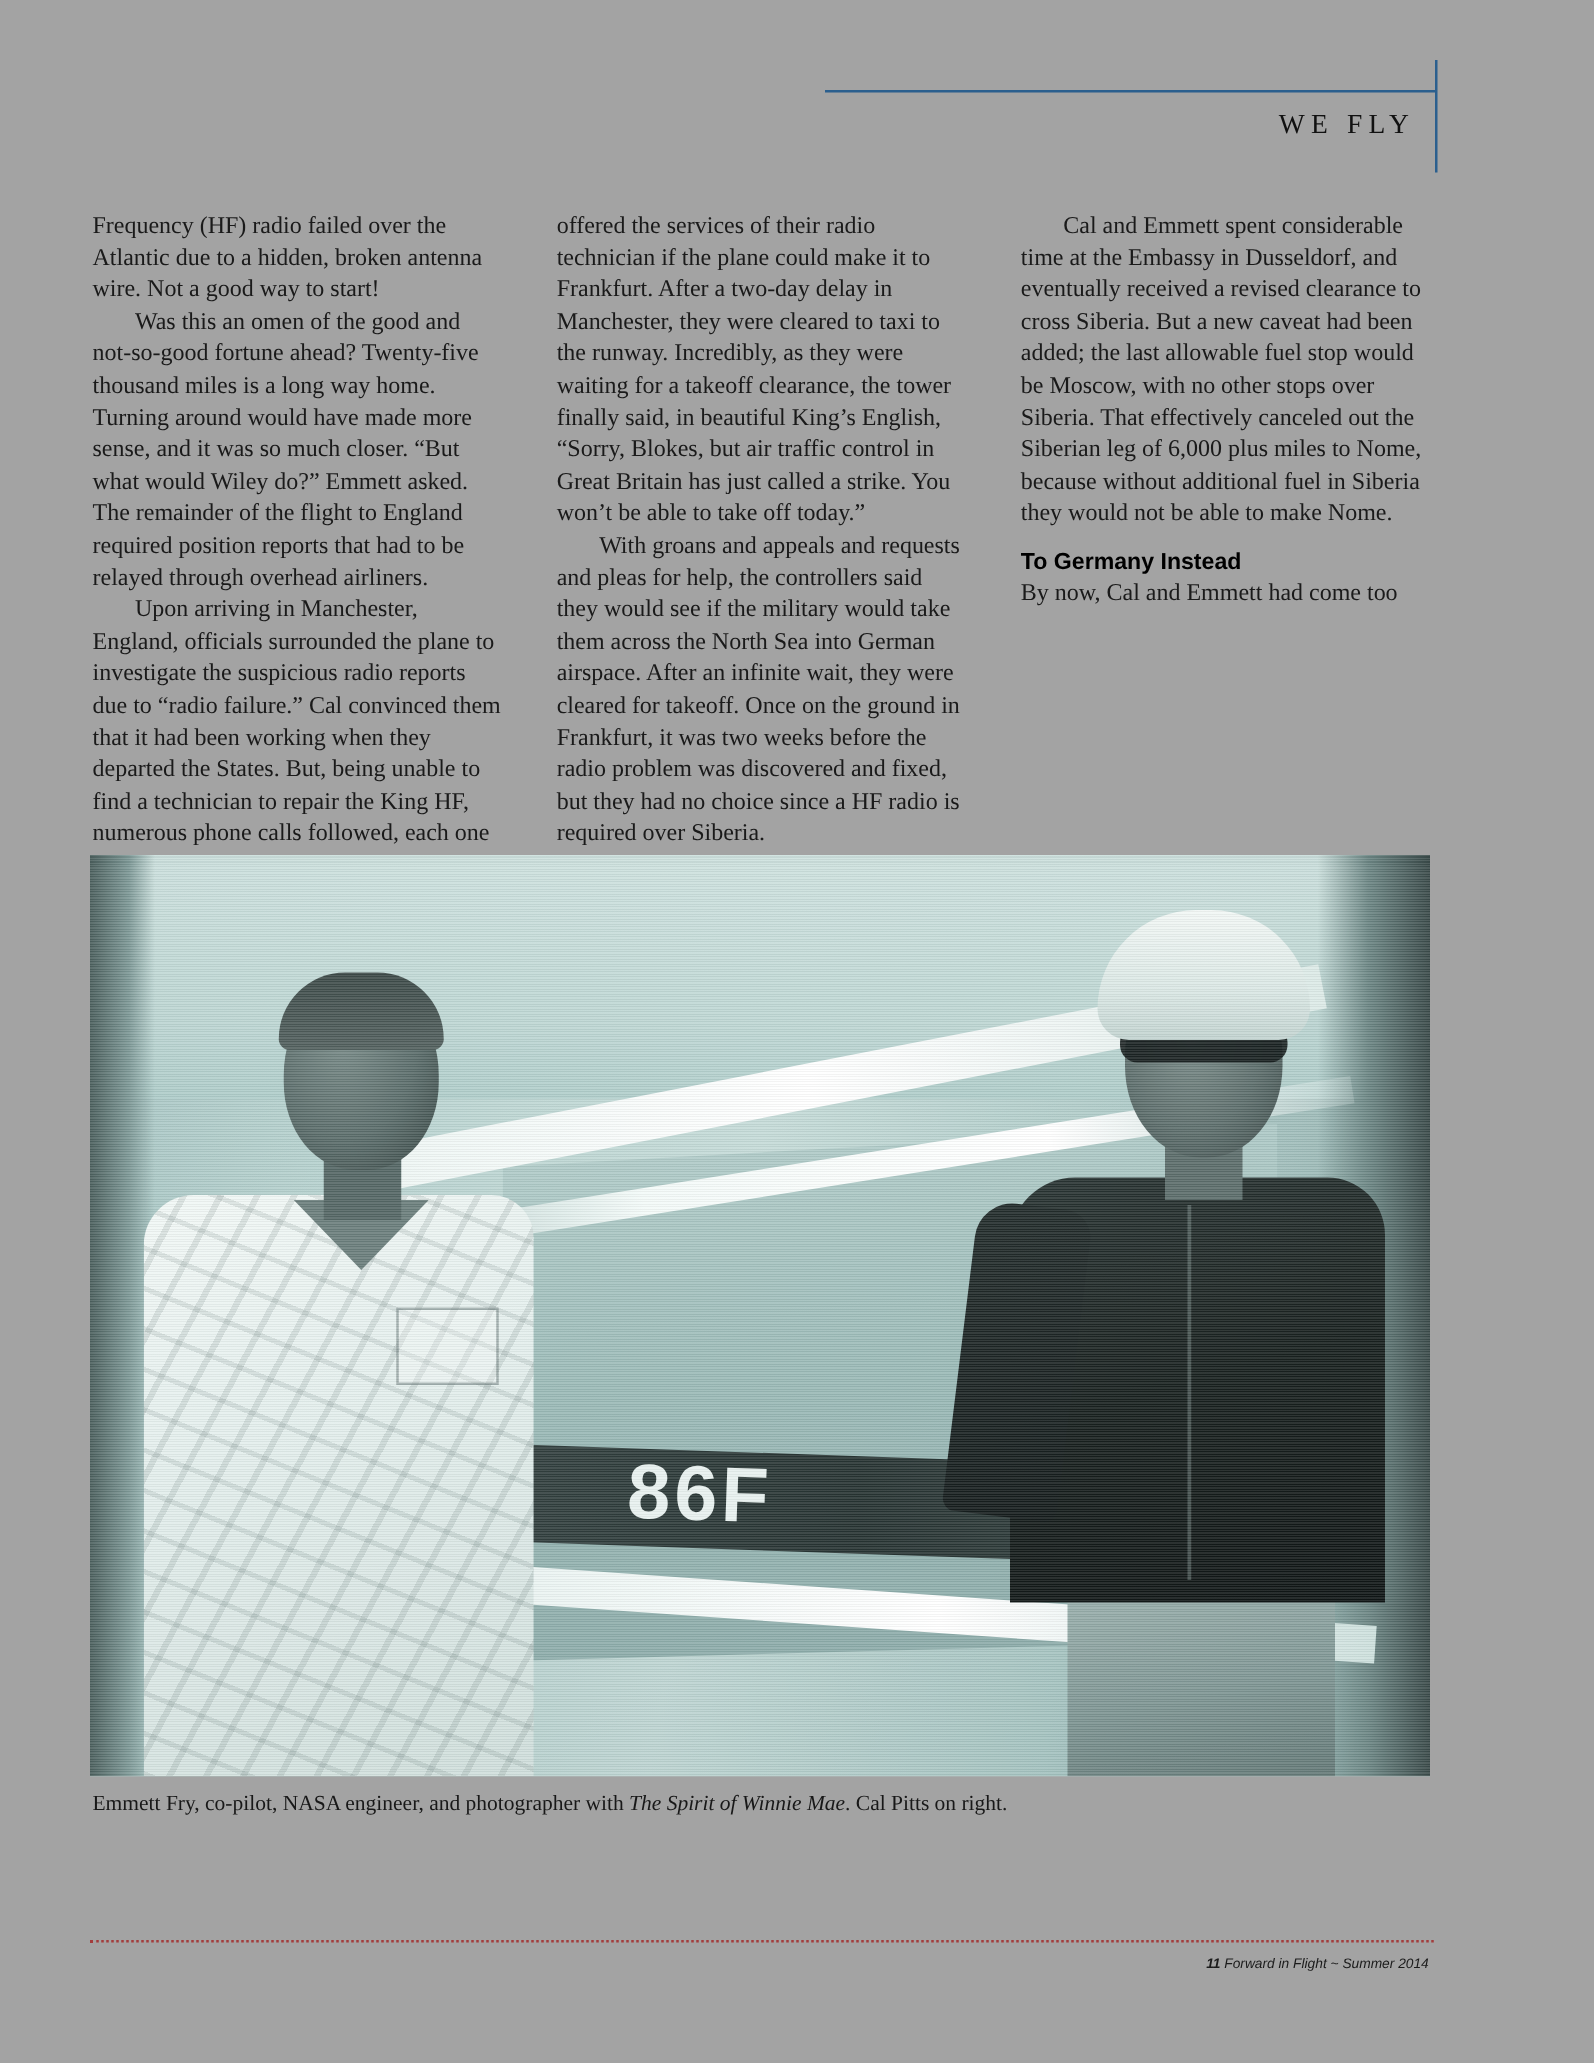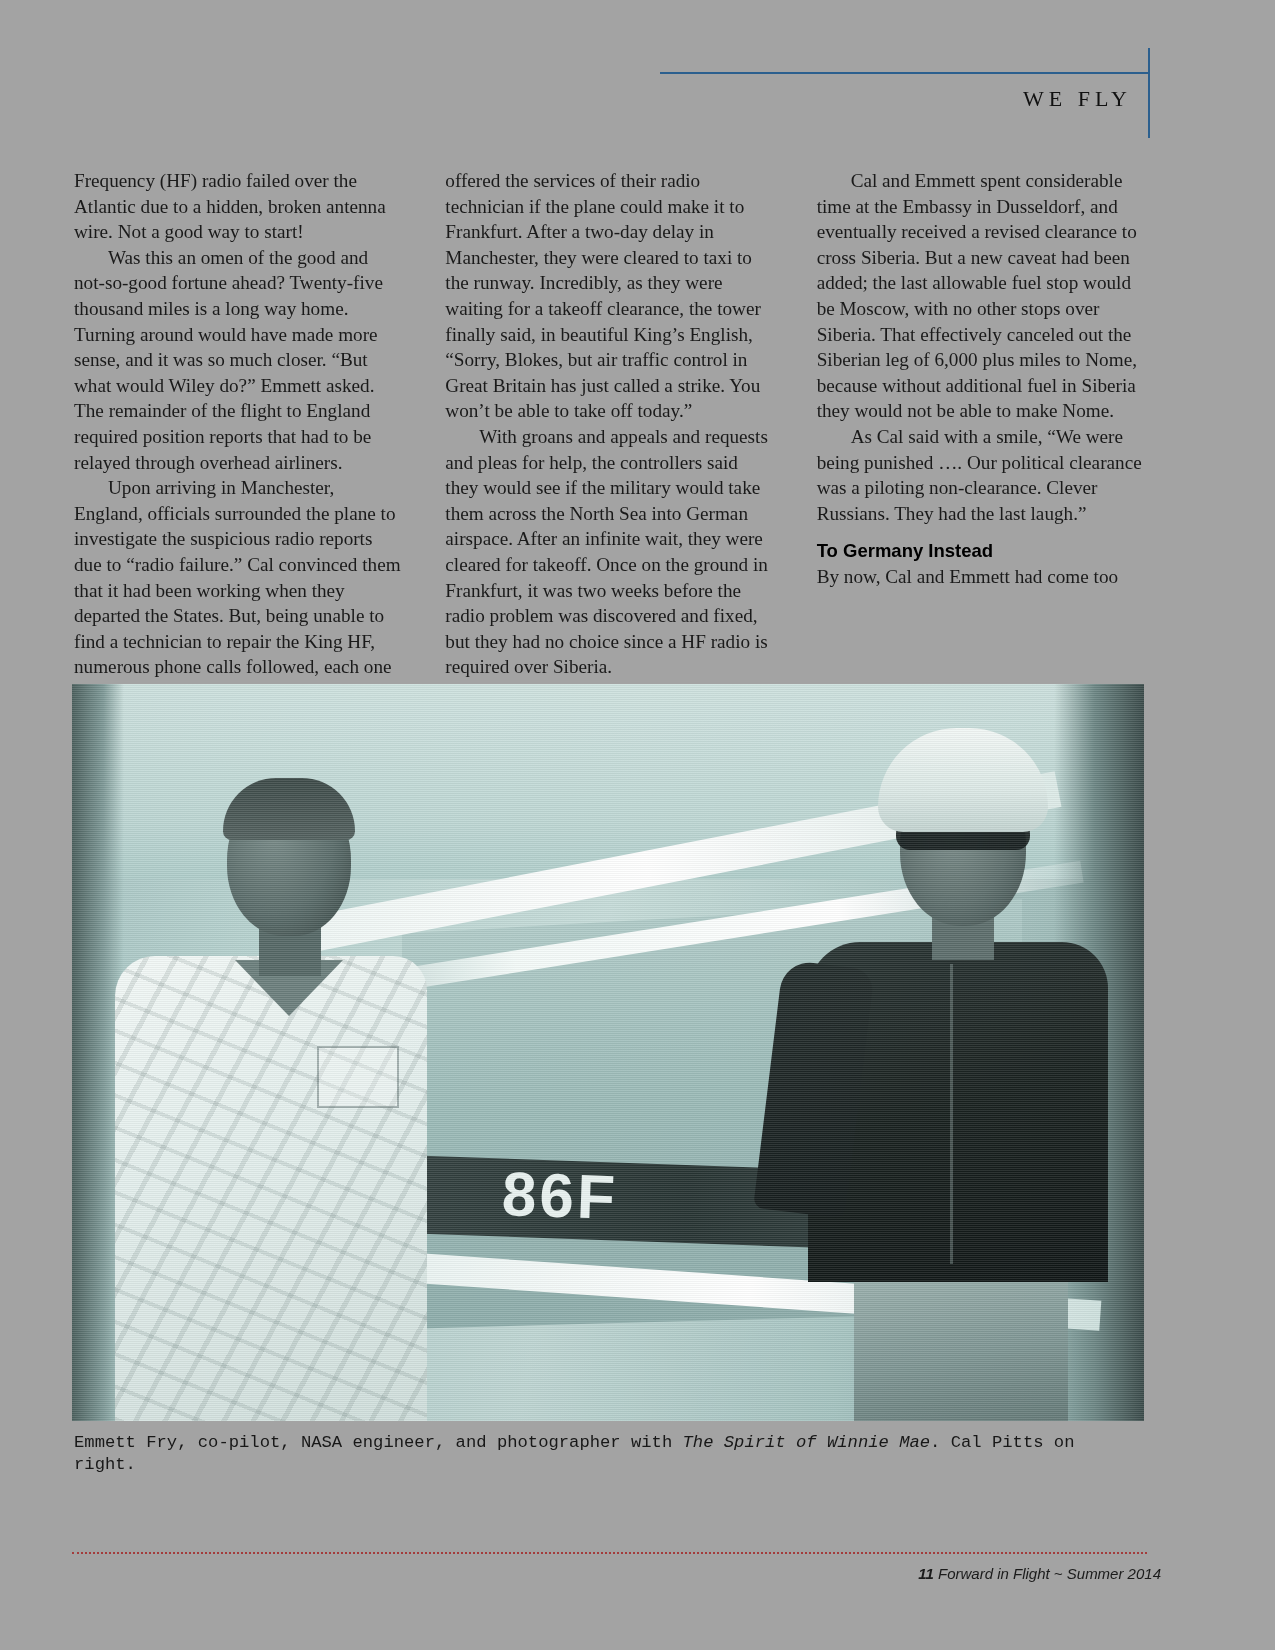--- a/index.html
+++ b/index.html
@@ -310,42 +310,42 @@
     transform: rotate(7deg);
     border-radius: 30px 22px 10px 10px;
   }
 
   
   .caption {
     position: absolute;
     left: 74px;
     top: 1432px;
     width: 1070px;
-    font-family: Liberation Mono, monospace;
+    font-family: Liberation Serif, serif;
     font-size: 17.2px;
     line-height: 22px;
     color: #181818;
   }
   .caption i { font-style: italic; }
 
   
   .footer-rule {
     position: absolute;
     left: 72px;
     top: 1552px;
     width: 1075px;
     height: 0;
     border-top: 2px dotted #a33c3c;
   }
   .footer-text {
     position: absolute;
-    right: 114px;
+    right: 132px;
     top: 1565px;
     font-family: "Liberation Sans", sans-serif;
-    font-size: 15px;
+    font-size: 11px;
     font-style: italic;
     color: #1b1b1b;
     white-space: nowrap;
   }
   .footer-text .pg {
     font-weight: bold;
     font-style: italic;
   }
 </style>
 </head>
@@ -369,21 +369,20 @@
     </div>
 
     <div class="col">
       <p>offered the services of their radio technician if the plane could make it to Frankfurt. After a two-day delay in Manchester, they were cleared to taxi to the runway. Incredibly, as they were waiting for a takeoff clearance, the tower finally said, in beautiful King’s English, “Sorry, Blokes, but air traffic control in Great Britain has just called a strike. You won’t be able to take off today.”</p>
       <p class="indent">With groans and appeals and requests and pleas for help, the controllers said they would see if the military would take them across the North Sea into German airspace. After an infinite wait, they were cleared for takeoff. Once on the ground in Frankfurt, it was two weeks before the radio problem was discovered and fixed, but they had no choice since a HF radio is required over Siberia.</p>
       <p class="indent">However, the cruel irony was that due to the long delay, the clearance to cross Siberia was canceled. A Russian</p>
     </div>
 
     <div class="col">
       <p class="indent">Cal and Emmett spent considerable time at the Embassy in Dusseldorf, and eventually received a revised clearance to cross Siberia. But a new caveat had been added; the last allowable fuel stop would be Moscow, with no other stops over Siberia. That effectively canceled out the Siberian leg of 6,000 plus miles to Nome, because without additional fuel in Siberia they would not be able to make Nome.</p>
-      <p class="indent">As Cal said with a smile, “We were being punished …. Our political clearance was a piloting non-clearance. Clever Russians. They had the last laugh.”</p>
       <div class="subhead">To Germany Instead</div>
       <p>By now, Cal and Emmett had come too</p>
     </div>
 
   </div>
 
   <div class="photo-wrap">
     <div class="photo"></div>
     <div class="ph-sky"></div>
     <div class="ph-left-dark"></div>

